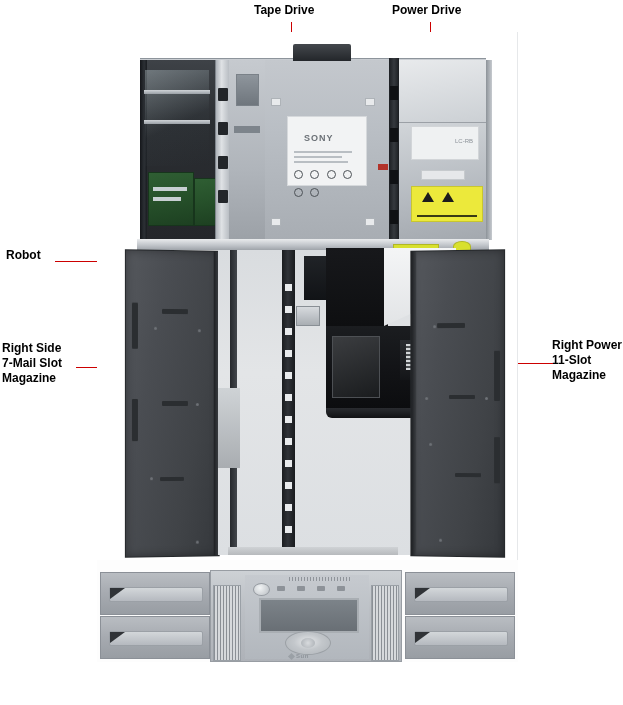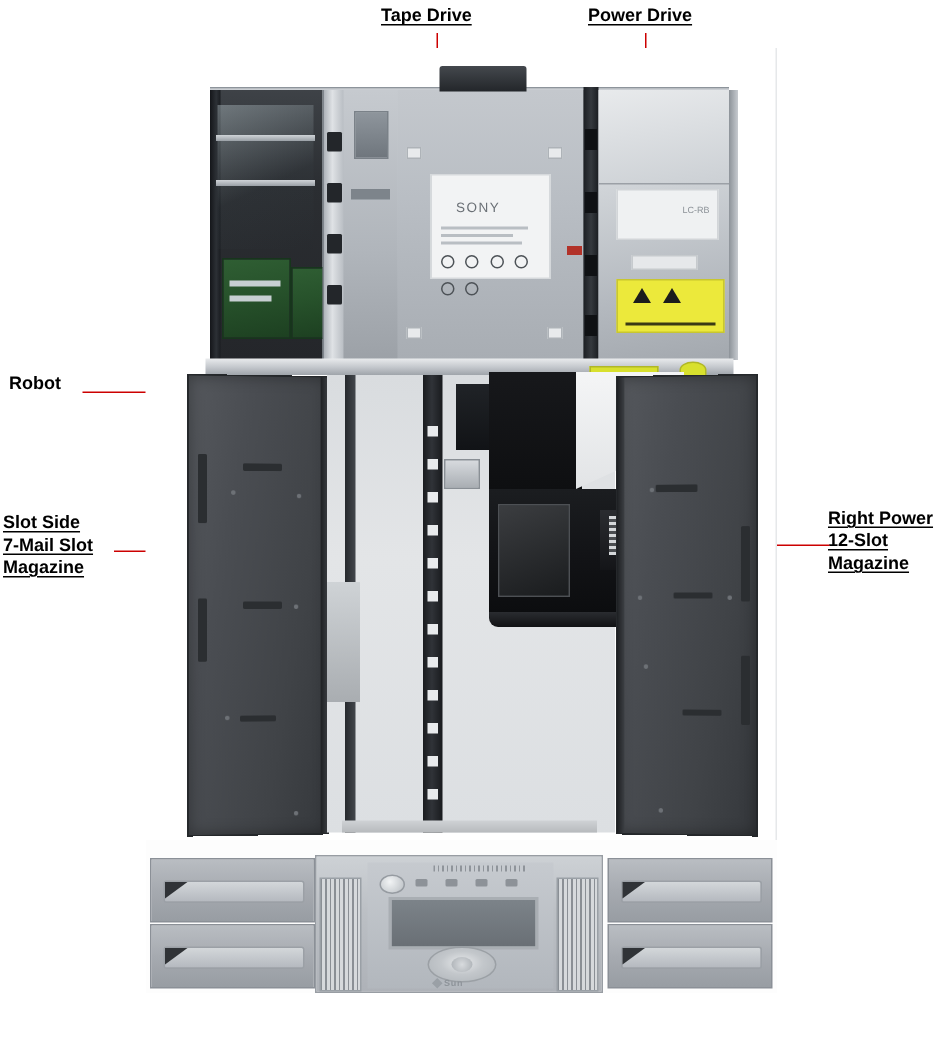--- a/index.html
+++ b/index.html
@@ -21,21 +21,20 @@
     font-family: "Liberation Sans", sans-serif;
     font-weight: bold;
     font-size: 12px;
     line-height: 15px;
     color: #000000;
     white-space: nowrap;
     letter-spacing: 0px;
   }
   .callout .ln {
     display: block;
-    text-decoration: underline;
     text-underline-offset: 2px;
   }
   .callout .ln.nound {
     text-decoration: none;
   }
 
   
   .leader-v {
     position: absolute;
     width: 1px;
@@ -202,21 +201,21 @@
     width: 78px;
     height: 68px;
     background: #f2f3f4;
     border: 1px solid #d6d9dc;
   }
   .td-label .brand {
     position: absolute;
     left: 16px;
     top: 16px;
     font-size: 9px;
-    font-weight: normal;
+    font-weight: bold;
     color: #6b7076;
     letter-spacing: 1px;
   }
   .td-label .txt {
     position: absolute;
     left: 6px;
     background: #b9bec3;
     height: 2px;
   }
   .td-label .icons {
@@ -710,28 +709,28 @@
 
 <div class="callout" style="left:392px; top:3px;">
   <span class="ln">Power Drive</span>
 </div>
 
 <div class="callout" style="left:6px; top:248px;">
   <span class="ln nound">Robot</span>
 </div>
 
 <div class="callout" style="left:2px; top:341px;">
-  <span class="ln">Slot Side</span>
+  <span class="ln">Right Side</span>
   <span class="ln">7-Mail Slot</span>
   <span class="ln">Magazine</span>
 </div>
 
 <div class="callout" style="left:552px; top:338px;">
   <span class="ln">Right Power</span>
-  <span class="ln">12-Slot</span>
+  <span class="ln">11-Slot</span>
   <span class="ln">Magazine</span>
 </div>
 
 <div class="leader-v" style="left:291px; top:22px; height:98px;"></div>
 <div class="leader-v" style="left:430px; top:22px; height:98px;"></div>
 <div class="leader-h" style="left:55px; top:261px; width:268px;"></div>
 <div class="leader-h" style="left:76px; top:367px; width:120px;"></div>
 <div class="leader-h" style="left:467px; top:363px; width:86px;"></div>
 
 <div class="photo">

